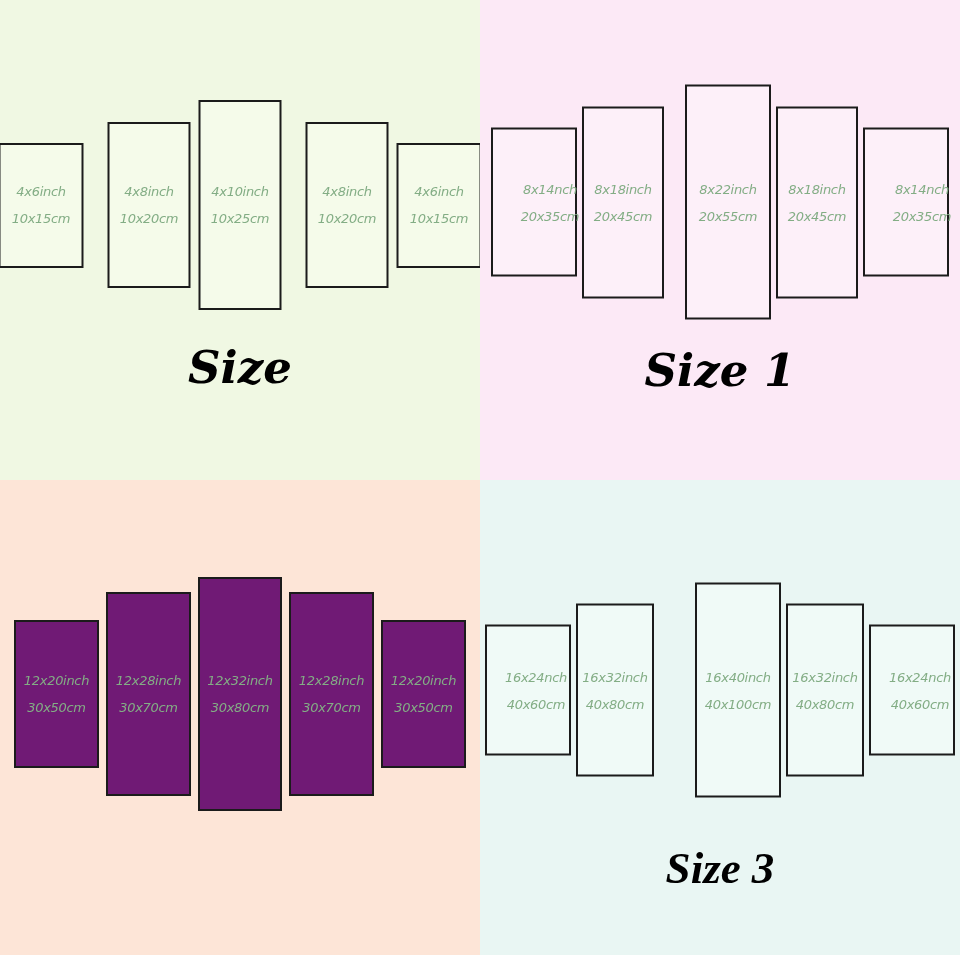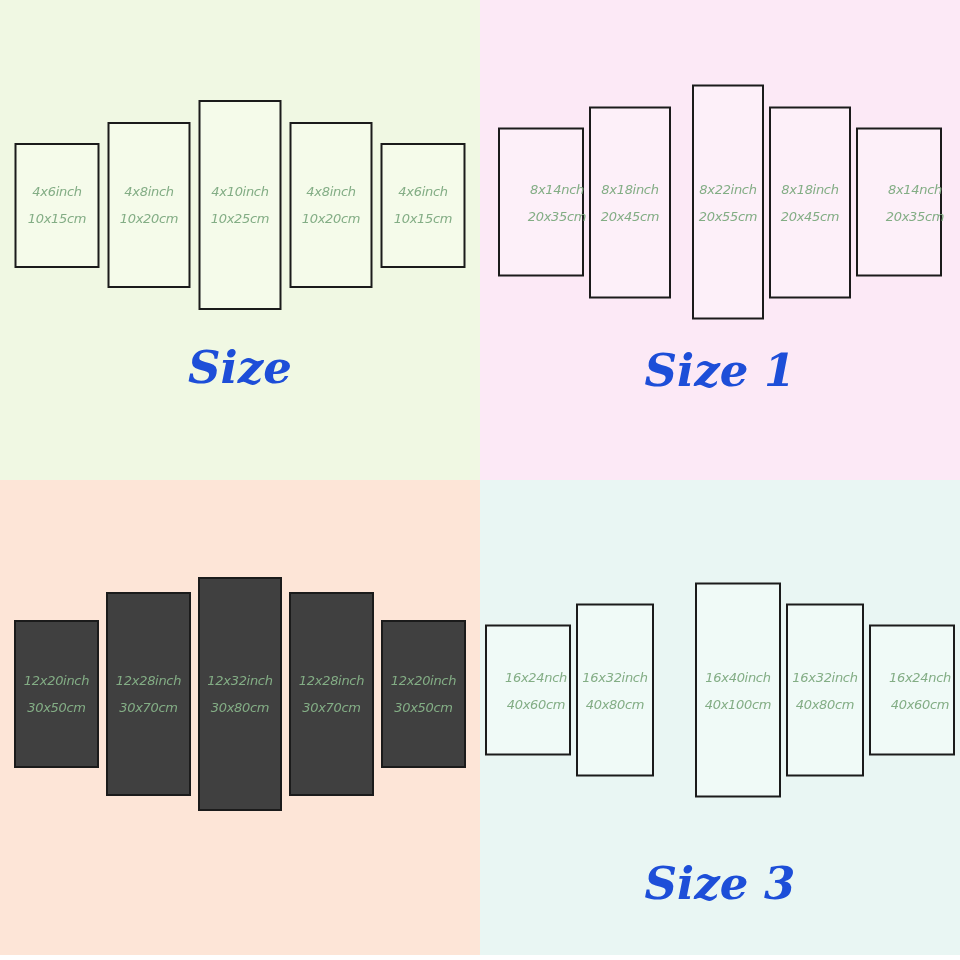--- a/index.html
+++ b/index.html
@@ -27,30 +27,30 @@
   .q3 .panel-row{top:210px;gap:5px;}
 
   .panel{
     box-sizing:border-box;
     border:2.5px solid #1b1b1b;
     display:flex;align-items:center;justify-content:center;
     flex:0 0 auto;
   }
   .q0 .panel{background:#f5fbea;}
   .q1 .panel{background:#fdf0f9;}
-  .q2 .panel{background:#404040;}
+  .q2 .panel{background:#701a75;}
   .q3 .panel{background:#f0faf7;}
 
   .q0 .p1,.q0 .p5{width:85px;height:125px;}
-  .q0 .p2,.q0 .p4{width:83px;height:166px;}
+  .q0 .p2,.q0 .p4{width:83px;height:166px;margin-left:16px;}
   .q0 .p3{width:83px;height:210px;}
 
   .q1 .p1,.q1 .p5{width:86px;height:149px;padding-left:32px;}
   .q1 .p2,.q1 .p4{width:82px;height:192px;}
-  .q1 .p3{width:72px;height:235px;margin-left:16px;}
+  .q1 .p3{width:86px;height:235px;margin-left:16px;}
 
   .q2 .p1,.q2 .p5{width:85px;height:148px;}
   .q2 .p2,.q2 .p4{width:85px;height:204px;}
   .q2 .p3{width:84px;height:234px;}
 
   .q3 .p1,.q3 .p5{width:86px;height:131px;padding-left:16px;}
   .q3 .p2,.q3 .p4{width:78px;height:173px;}
   .q3 .p3{width:86px;height:215px;margin-left:36px;}
 
   .panel-label{
@@ -65,26 +65,26 @@
   .panel-label span{display:block;}
 
   .title{
     position:absolute;left:0;width:100%;
     margin:0;
     text-align:center;
     font-family:"DejaVu Serif", serif;
     font-style:italic;
     font-weight:bold;
     font-size:45px;
-    color:#1d4ed8;
+    color:#000000;
   }
   .q0 .title{top:341px;}
   .q1 .title{top:344px;}
   .q2 .title{top:358px;}
-  .q3 .title{top:377px;}
+  .q3 .title{top:362px;font-family:Liberation Serif, serif;}
 </style>
 </head>
 <body>
 
 <div class="grid">
 
   <section class="quadrant q0" style="background: rgb(240, 248, 227);">
     <div class="panel-row">
       <div class="panel p1">
         <div class="panel-label">

